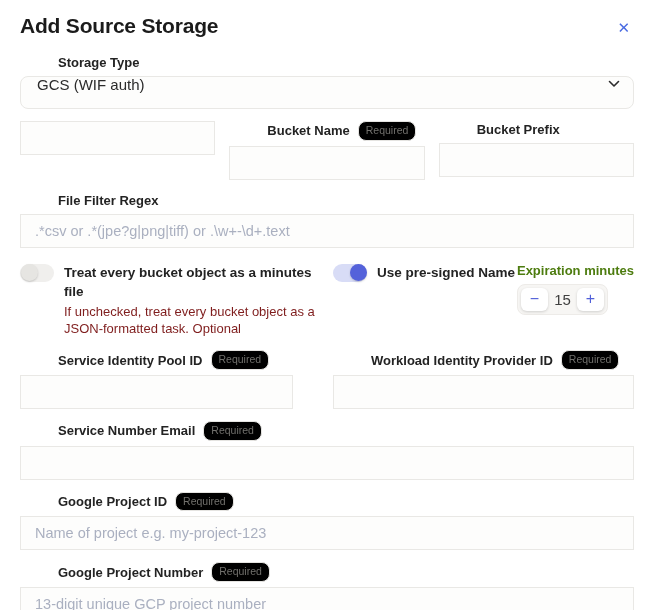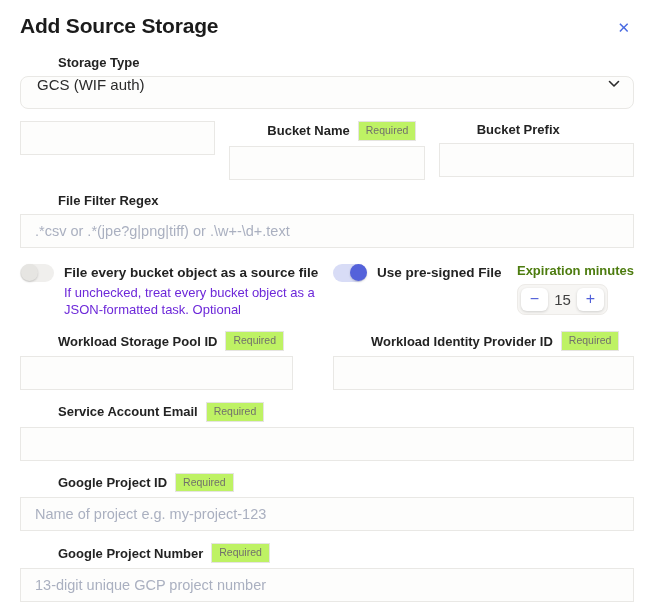--- a/index.html
+++ b/index.html
@@ -8,21 +8,21 @@
 
   
   .header { display:flex; align-items:flex-start; margin-bottom:16px; }
   .title { font-size:21px; font-weight:700; color:#1b1b1b; letter-spacing:-0.2px; }
   .close-btn { margin-left:auto; color:#4a6be2; font-size:15px; font-weight:400; cursor:pointer; padding:2px 4px; line-height:1; margin-top:4px; }
 
   
   .group { margin-bottom:12px; }
   .label-row { display:flex; align-items:center; gap:8px; margin-bottom:5px; min-height:17px;margin-left:38px; }
   .label { font-size:13px; font-weight:700; color:#232323; white-space:nowrap; }
-  .badge { font-size:10.5px; color:#71706c; background:#bef264; border:1px solid #e5e4e1; border-radius:0; padding:2px 7px; line-height:1.3; }
+  .badge { font-size:10.5px; color:#71706c; background:#000000; border:1px solid #e5e4e1; border-radius:8px; padding:2px 7px; line-height:1.3; }
 
   
   .input { display:block; width:100%; height:33px; border:1px solid #e9e8e5; border-radius:0; background:#fdfdfc; padding:16px 14px; font-size:14.5px; color:#2b2b2b; outline:none; font-family:"Liberation Sans", sans-serif; }
   .input::placeholder { color:#aab0c0; opacity:1; }
   .input.short { height:31px; }
 
   
   .select { height:33px; border:1px solid #e9e8e5; border-radius:8px; background:#fdfdfc; display:flex; align-items:center; justify-content:space-between; padding:0 13px 17px 16px; font-size:15px; color:#2b2b2b; cursor:pointer; }
   .chevron { width:12px; height:8px; flex-shrink:0; }
 
@@ -34,21 +34,21 @@
   .toggles-row { display:flex; align-items:flex-start; margin:15px 0 13px 0; }
   .toggle-block { display:flex; gap:10px; }
   .toggle-block.left { width:313px; flex-shrink:0; }
   .toggle { width:34px; height:18px; border-radius:10px; position:relative; flex-shrink:0; margin-top:1px; cursor:pointer; }
   .toggle.off { background:#f0efed; }
   .toggle.off .knob { left:1px; background:#e6e5e2; }
   .toggle.on { background:#d8dcf6; }
   .toggle.on .knob { right:0; background:#5462da; }
   .knob { width:17px; height:17px; border-radius:50%; position:absolute; top:0.5px; box-shadow:0 1px 2px rgba(0,0,0,.18); }
   .toggle-label { font-size:13.5px; font-weight:700; color:#232323; line-height:19px; }
-  .toggle-desc { font-size:13px; color:#6d28d9; line-height:1.3; margin-top:3px; max-width:292px; }
+  .toggle-desc { font-size:13px; color:#7f1d1d; line-height:1.3; margin-top:3px; max-width:292px; }
 
   
   .exp-block { margin-left:auto; }
   .exp-label { font-size:13px; font-weight:700; color:#4d7c0f; margin-bottom:6px; white-space:nowrap; }
   .stepper { display:inline-flex; align-items:center; background:#f7f6f4; border:1px solid #edebe8; border-radius:8px; padding:3px; }
   .step-btn { width:27px; height:23px; background:#ffffff; border:none; border-radius:6px; box-shadow:0 1px 3px rgba(0,0,0,.16); color:#5160d9; font-size:16px; line-height:1; display:flex; align-items:center; justify-content:center; cursor:pointer; font-family:"Liberation Sans", sans-serif; }
   .step-value { width:29px; text-align:center; font-size:15px; color:#404040; }
 </style>
 </head>
 <body>
@@ -97,60 +97,60 @@
     </div>
     <input class="input short" type="text" placeholder=".*csv or .*(jpe?g|png|tiff) or .\w+-\d+.text" style="">
   </div>
 
   <div class="toggles-row">
     <div class="toggle-block left">
       <div class="toggle off">
           <div class="knob"></div>
         </div>
       <div>
-        <div class="toggle-label">File every bucket object as a source file</div>
+        <div class="toggle-label">Treat every bucket object as a minutes file</div>
         <div class="toggle-desc">If unchecked, treat every bucket object as a JSON-formatted task. Optional</div>
       </div>
     </div>
     <div class="toggle-block">
       <div class="toggle on">
           <div class="knob"></div>
         </div>
-      <div class="toggle-label">Use pre-signed File</div>
+      <div class="toggle-label">Use pre-signed Name</div>
     </div>
     <div class="exp-block">
       <div class="exp-label">Expiration minutes</div>
       <div class="stepper">
         <button class="step-btn">−</button>
         <div class="step-value">15</div>
         <button class="step-btn">+</button>
       </div>
     </div>
   </div>
 
   <div class="grid2 group">
     <div>
       <div class="label-row">
-        <span class="label">Workload Storage Pool ID</span>
+        <span class="label">Service Identity Pool ID</span>
         <span class="badge">Required</span>
       </div>
       <input class="input" type="text" value="" style="">
     </div>
     <div>
       <div class="label-row">
         <span class="label">Workload Identity Provider ID</span>
         <span class="badge">Required</span>
       </div>
       <input class="input" type="text" value="" style="">
     </div>
   </div>
 
   <div class="group">
     <div class="label-row">
-      <span class="label">Service Account Email</span>
+      <span class="label">Service Number Email</span>
       <span class="badge">Required</span>
     </div>
     <input class="input" type="text" value="" style="">
   </div>
 
   <div class="group">
     <div class="label-row">
       <span class="label">Google Project ID</span>
       <span class="badge">Required</span>
     </div>

